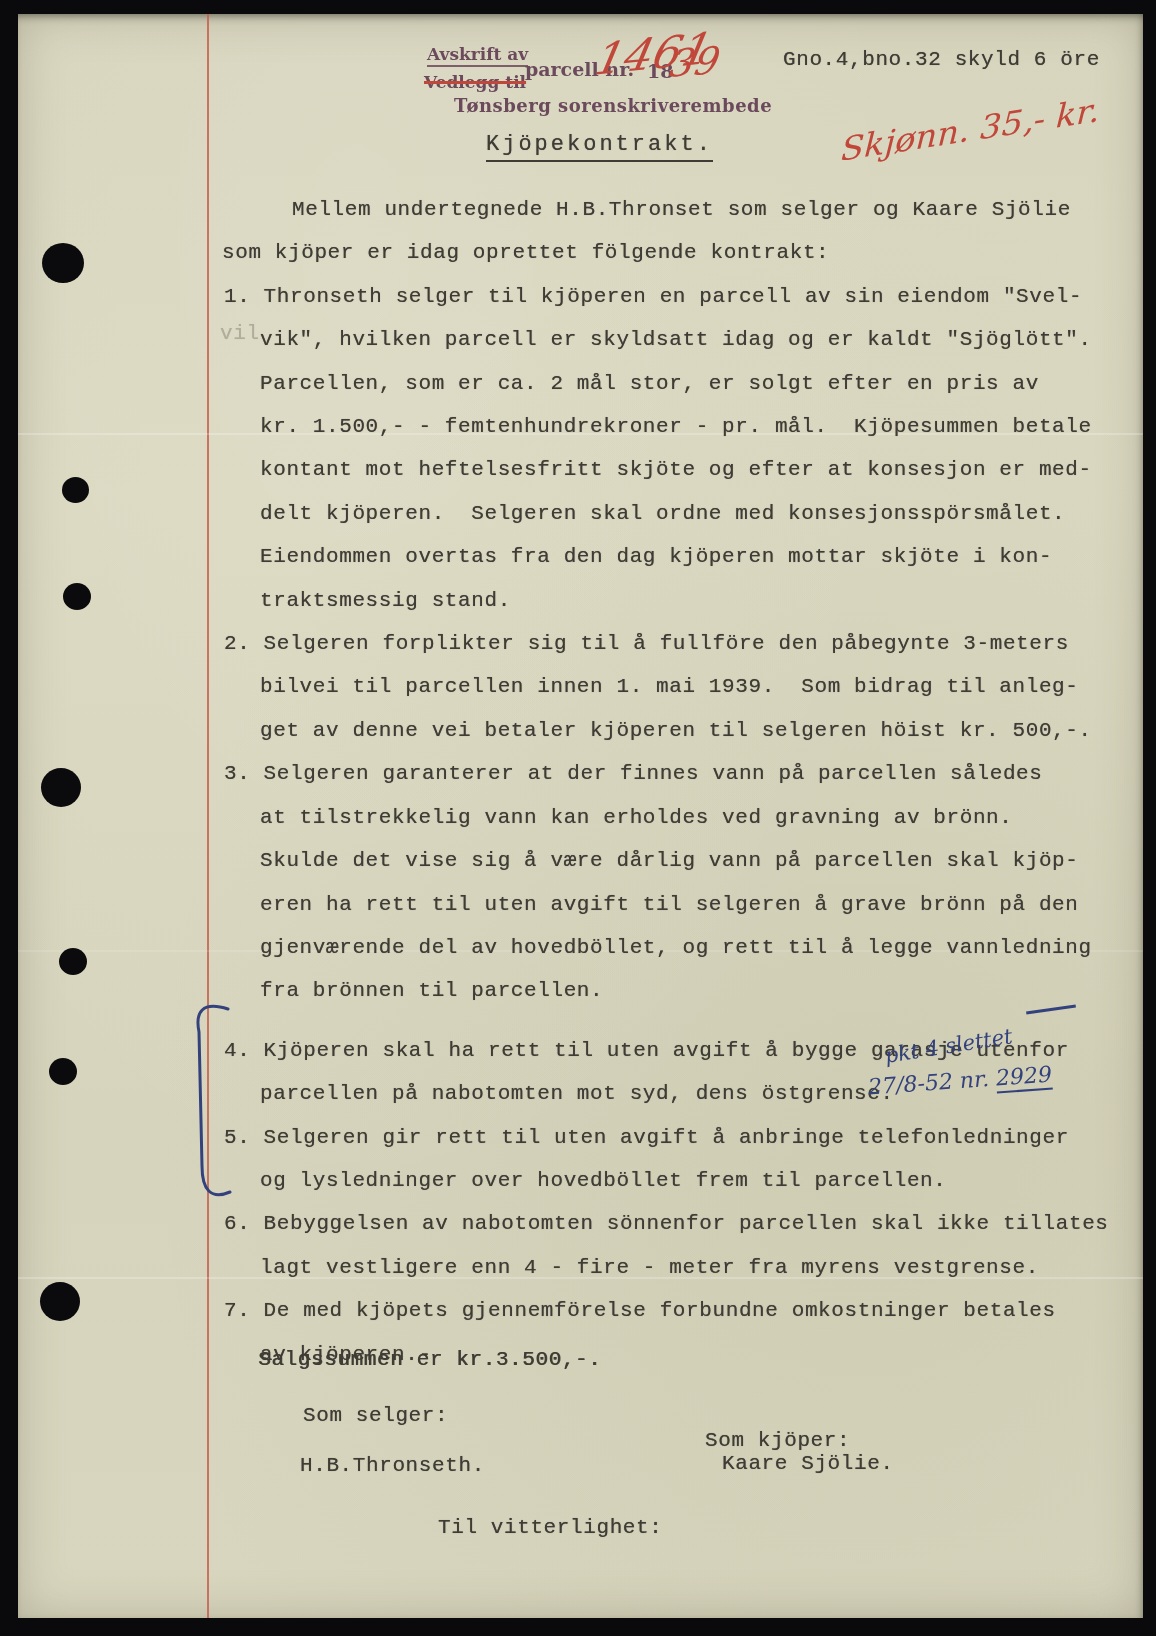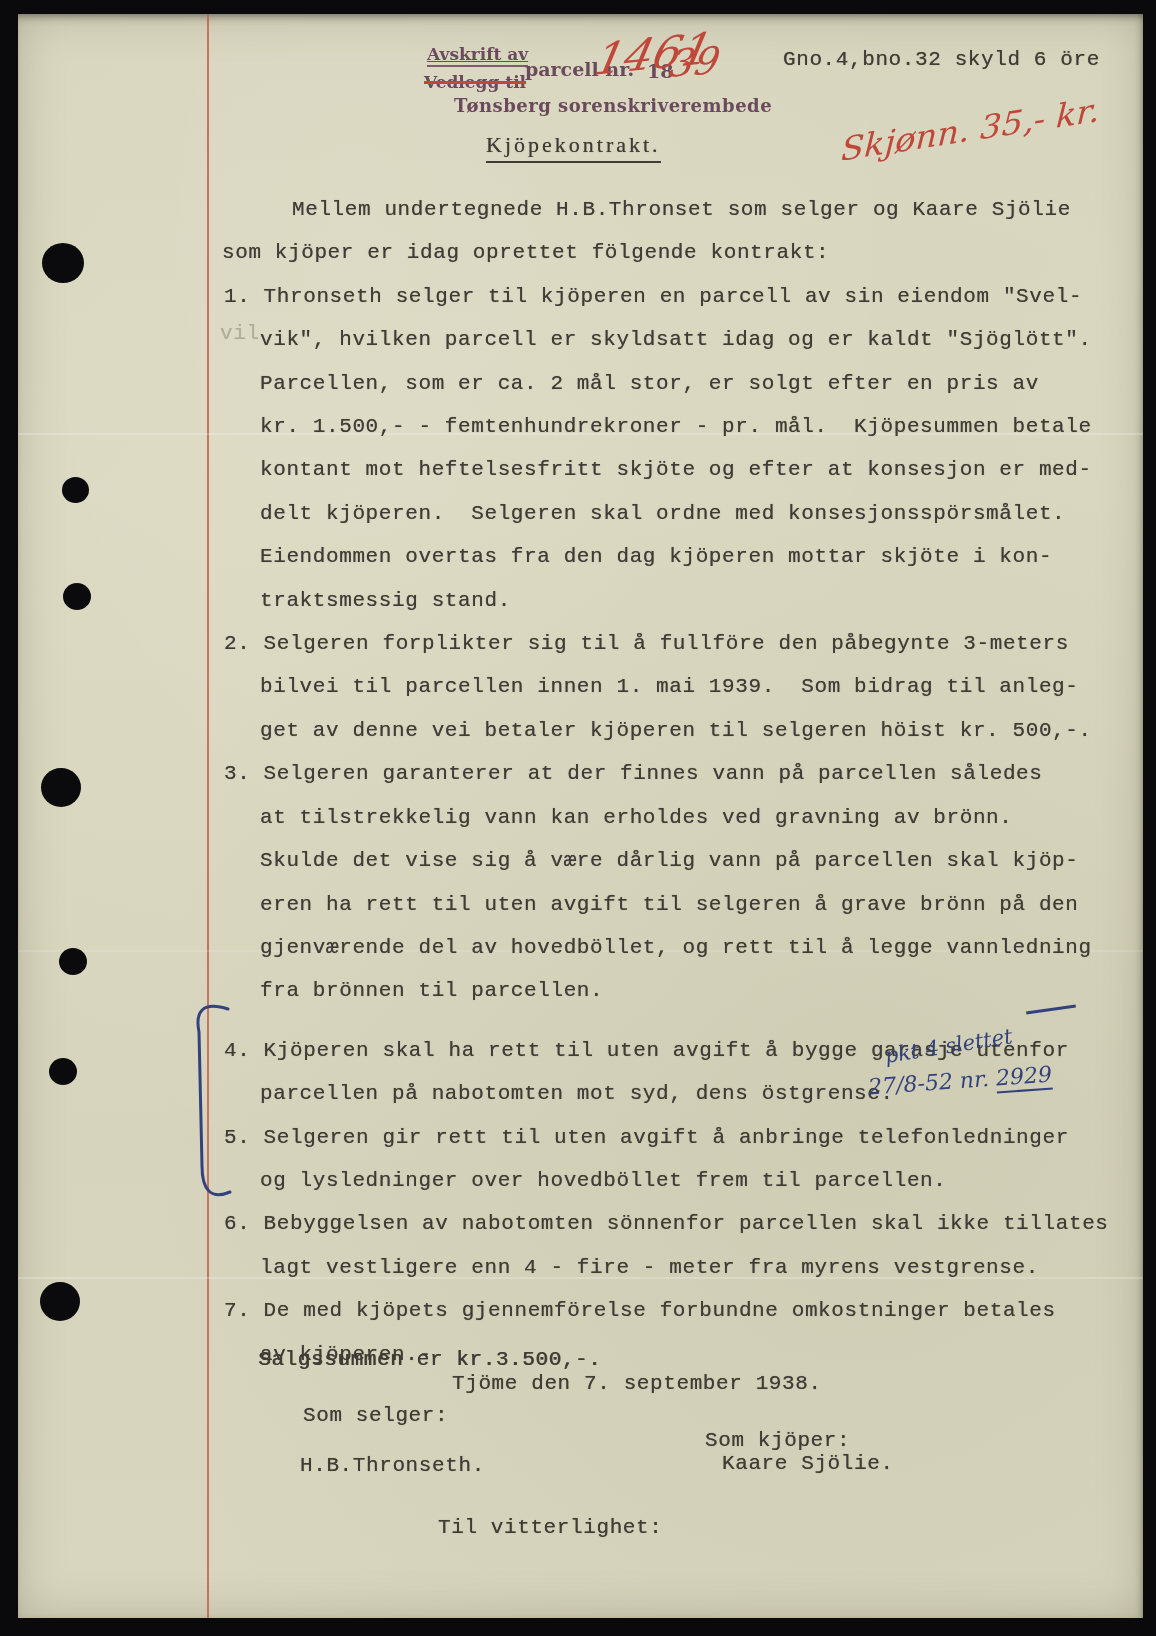--- a/index.html
+++ b/index.html
@@ -58,45 +58,44 @@
     <div class="crease" style="top:1263px;"></div>
 
     <div class="hole" style="left:24px;top:229px;width:42px;height:40px;"></div>
     <div class="hole" style="left:44px;top:463px;width:27px;height:26px;"></div>
     <div class="hole" style="left:45px;top:569px;width:28px;height:27px;"></div>
     <div class="hole" style="left:23px;top:754px;width:40px;height:39px;"></div>
     <div class="hole" style="left:41px;top:934px;width:28px;height:27px;"></div>
     <div class="hole" style="left:31px;top:1044px;width:28px;height:27px;"></div>
     <div class="hole" style="left:22px;top:1268px;width:40px;height:39px;"></div>
 
-    <div class="stamp u-stamp" style="left:409px;top:30px;font-size:17px;text-decoration:underline;">Avskrift av</div>
+    <div class="stamp u-stamp" style="left:409px;top:30px;font-size:17px;">Avskrift av</div>
     <div class="stamp strike-red" style="left:406px;top:58px;font-size:17px;">Vedlegg til</div>
     <div class="stamp" style="left:507px;top:44px;font-size:19px;">parcell nr.</div>
     <div class="stamp" style="left:629px;top:46px;font-size:19px;">18</div>
     <div class="stamp" style="left:436px;top:81px;font-size:18px;letter-spacing:0.5px;">Tønsberg sorenskriverembede</div>
 
     <div class="hw-red" style="left:580px;top:14px;font-size:44px;transform:skewX(-18deg) rotate(-6deg);">1461</div>
     <div class="hw-red" style="left:653px;top:26px;font-size:38px;transform:skewX(-14deg) rotate(-4deg);">39</div>
     <div class="hw-red" style="left:826px;top:96px;font-size:33px;transform:skewX(-12deg) rotate(-9deg);">Skjønn. 35,- kr.</div>
 
     <div class="typed" style="left:765px;top:34px;font-size:21px;">Gno.4,bno.32 skyld 6 öre</div>
-    <div class="typed title" style="left:468px;top:118px;font-family:Liberation Serif, serif;">Kjöpekontrakt.</div>
+    <div class="typed title" style="left:468px;top:118px;">Kjöpekontrakt.</div>
 
     <div id="doc-lines"><div class="tl first">Mellem undertegnede H.B.Thronset som selger og Kaare Sjölie</div><div class="tl flush">som kjöper er idag oprettet fölgende kontrakt:</div><div class="tl num">1. Thronseth selger til kjöperen en parcell av sin eiendom "Svel-</div><div class="tl cont">vik", hvilken parcell er skyldsatt idag og er kaldt "Sjöglött".</div><div class="tl cont">Parcellen, som er ca. 2 mål stor, er solgt efter en pris av</div><div class="tl cont">kr. 1.500,- - femtenhundrekroner - pr. mål.  Kjöpesummen betale</div><div class="tl cont">kontant mot heftelsesfritt skjöte og efter at konsesjon er med-</div><div class="tl cont">delt kjöperen.  Selgeren skal ordne med konsesjonsspörsmålet.</div><div class="tl cont">Eiendommen overtas fra den dag kjöperen mottar skjöte i kon-</div><div class="tl cont">traktsmessig stand.</div><div class="tl num">2. Selgeren forplikter sig til å fullföre den påbegynte 3-meters</div><div class="tl cont">bilvei til parcellen innen 1. mai 1939.  Som bidrag til anleg-</div><div class="tl cont">get av denne vei betaler kjöperen til selgeren höist kr. 500,-.</div><div class="tl num">3. Selgeren garanterer at der finnes vann på parcellen således</div><div class="tl cont">at tilstrekkelig vann kan erholdes ved gravning av brönn.</div><div class="tl cont">Skulde det vise sig å være dårlig vann på parcellen skal kjöp-</div><div class="tl cont">eren ha rett til uten avgift til selgeren å grave brönn på den</div><div class="tl cont">gjenværende del av hovedböllet, og rett til å legge vannledning</div><div class="tl cont">fra brönnen til parcellen.</div><div class="tl num gap">4. Kjöperen skal ha rett til uten avgift å bygge garasje utenfor</div><div class="tl cont">parcellen på nabotomten mot syd, dens östgrense.</div><div class="tl num">5. Selgeren gir rett til uten avgift å anbringe telefonledninger</div><div class="tl cont">og lysledninger over hovedböllet frem til parcellen.</div><div class="tl num">6. Bebyggelsen av nabotomten sönnenfor parcellen skal ikke tillates</div><div class="tl cont">lagt vestligere enn 4 - fire - meter fra myrens vestgrense.</div><div class="tl num">7. De med kjöpets gjennemförelse forbundne omkostninger betales</div><div class="tl cont">av kjöperen.-</div></div>
     <div class="typed ghost" style="left:202px;top:308px;font-size:21px;">vil</div>
 
     <svg style="left:168px;top:986px;" width="46" height="208">
       <path d="M42 9 C16 1 9 12 13 32 L16 166 C16 190 25 200 44 192" fill="none" stroke="#33427c" stroke-width="3" stroke-linecap="round"></path>
     </svg>
     <div style="position:absolute;left:1008px;top:994px;width:50px;border-top:3px solid var(--blue);transform:rotate(-8deg);"></div>
     <div class="hw-blue" style="left:866px;top:1020px;font-size:21px;transform:rotate(-9deg);">pkt 4 slettet</div>
     <div class="hw-blue" style="left:850px;top:1054px;font-size:22px;transform:rotate(-4deg);"><span>27/8-52 nr. </span><span class="num2929">2929</span></div>
 
     <div class="typed" style="left:240px;top:1334px;font-size:21px;text-shadow:0.7px 0 rgba(62,60,53,0.9);">Salgssummen er kr.3.500,-.</div>
-    <div class="typed" style="left:434px;top:1358px;font-size:21px;">Tjöme den 7. september 1938.</div>
 
     <div class="typed" style="left:285px;top:1390px;font-size:21px;">Som selger:</div>
     <div class="typed" style="left:687px;top:1387px;font-size:21px;margin-top:28px;">Som kjöper:</div>
     <div class="typed" style="left:282px;top:1440px;font-size:21px;">H.B.Thronseth.</div>
     <div class="typed" style="left:704px;top:1438px;font-size:21px;">Kaare Sjölie.</div>
     <div class="typed" style="left:420px;top:1502px;font-size:21px;">Til vitterlighet:</div>
   </div>
 </div>
 
 </body></html>

